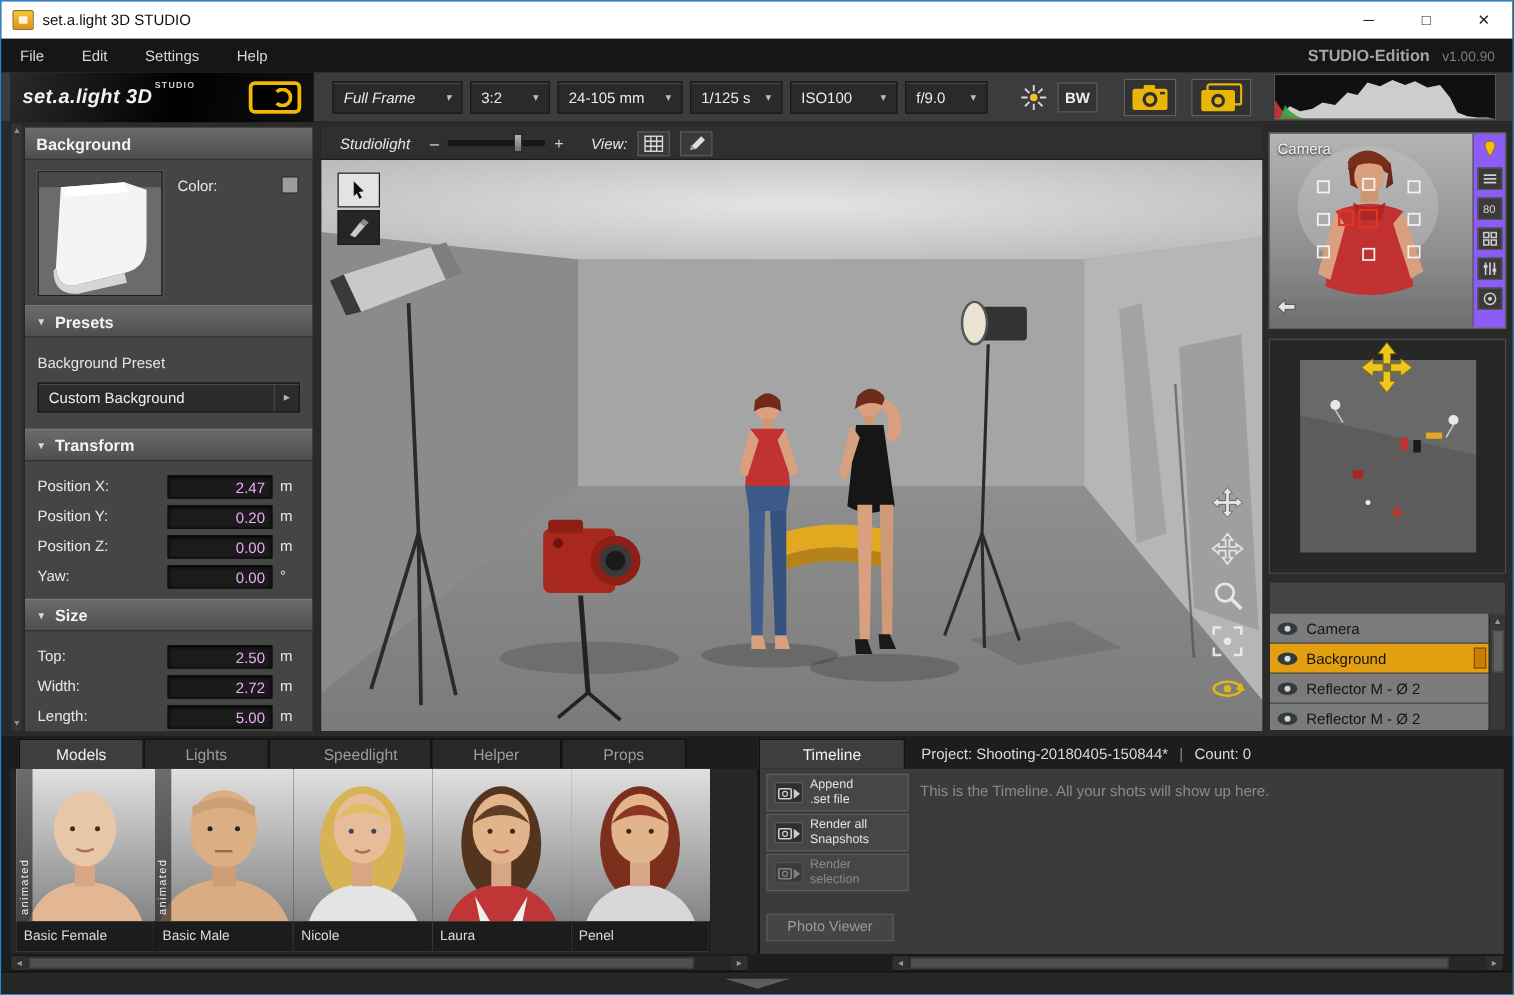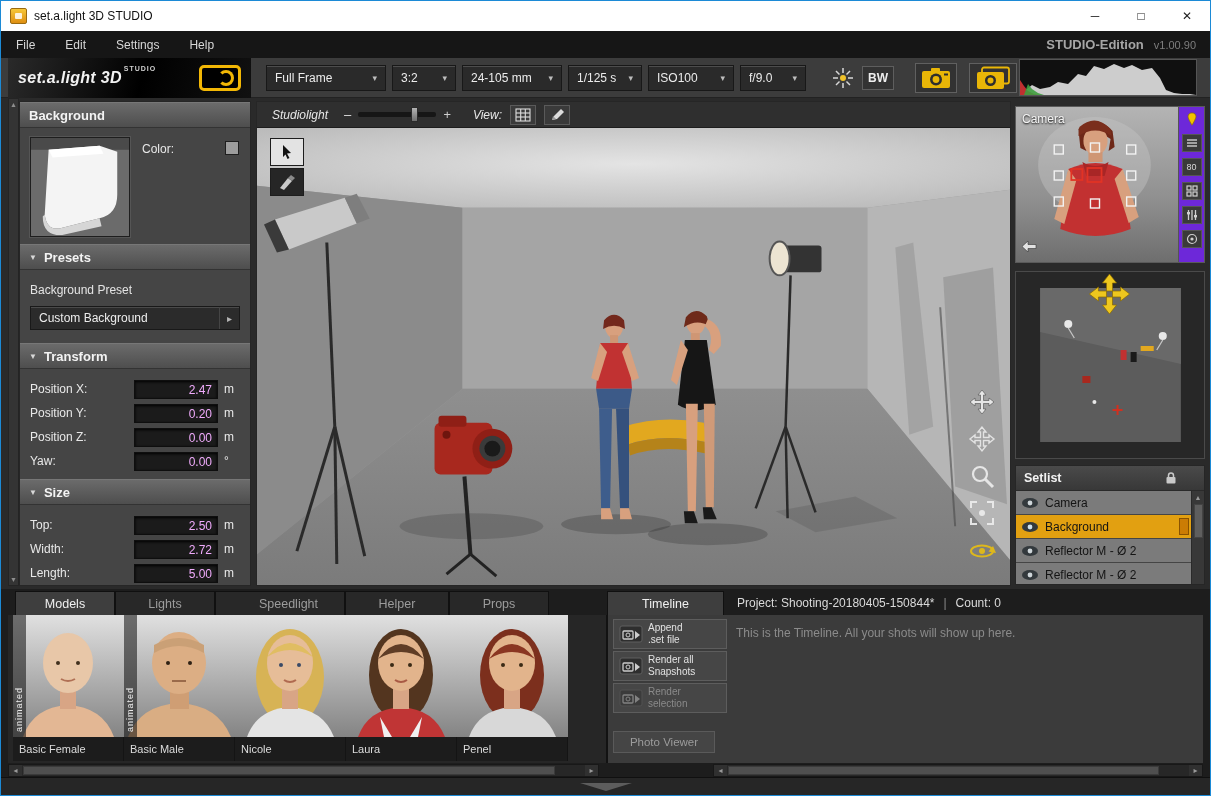--- a/index.html
+++ b/index.html
@@ -24,21 +24,21 @@
 
   
   .toolbar{position:absolute;top:57px;left:0;right:0;height:40px;background:#3c3c3c;display:flex;align-items:center;border-bottom:1px solid #222;}
   .logo-block{width:243px;height:40px;margin-left:7px;background:linear-gradient(105deg,#2a2a2a 0%,#000 55%,#111 100%);display:flex;align-items:center;padding:0 10px;flex:none;}
   .logo-brand{color:#f2f2f2;font-size:16px;font-weight:bold;font-style:italic;letter-spacing:.3px;}
   .logo-sup{color:#cfcfcf;font-size:7px;font-weight:bold;margin-left:2px;align-self:flex-start;margin-top:7px;letter-spacing:1px;}
   .logo-mark{margin-left:auto;width:42px;height:26px;border:3px solid #f2b705;border-radius:5px;position:relative;background:#000;}
   .logo-mark::after{content:"";position:absolute;right:4px;top:2px;bottom:2px;width:10px;border:3px solid #f2b705;border-radius:50%;border-left-color:transparent;}
   .dd{height:26px;background:#2a2a2a;border:1px solid #181818;box-shadow:inset 0 1px 0 #4d4d4d;color:#ececec;font-size:12px;display:flex;align-items:center;padding:0 8px;margin-left:6px;flex:none;}
   .dd .caret{margin-left:auto;font-size:9px;color:#bdbdbd;padding-left:8px;}
-  .dd-frame{width:120px;margin-left:15px;}
+  .dd-frame{width:104px;margin-left:15px;font-style:italic;}
   .dd-ratio{width:64px;}
   .dd-lens{width:100px;}
   .dd-shutter{width:74px;}
   .dd-iso{width:86px;}
   .dd-aperture{width:66px;}
   .flash-btn{margin-left:26px;width:22px;height:22px;display:flex;align-items:center;justify-content:center;flex:none;}
   .bw-btn{margin-left:8px;width:32px;height:24px;background:#333;border:1px solid #5e5e5e;color:#ededed;font-size:12px;font-weight:bold;display:flex;align-items:center;justify-content:center;flex:none;}
   .cam-btn{margin-left:21px;width:42px;height:30px;background:#323232;border:1px solid #606060;display:flex;align-items:center;justify-content:center;flex:none;}
   .cam-btn.second{margin-left:12px;width:48px;}
   .histogram-box{margin-left:auto;margin-right:13px;width:178px;height:37px;background:#101010;border:1px solid #555;flex:none;}
@@ -87,21 +87,21 @@
   .tbtn.dark{background:#262626;}
   .nav-stack{position:absolute;right:14px;top:286px;display:flex;flex-direction:column;gap:9px;align-items:center;}
   .nav-icon{width:28px;height:28px;opacity:.92;}
 
   
   .right-panel{position:absolute;left:1014px;top:8px;width:190px;bottom:3px;}
   .cam-panel{position:relative;height:157px;background:#888;border:1px solid #5a5a5a;overflow:hidden;}
   .cam-photo{position:absolute;left:0;top:0;bottom:0;width:164px;}
   .cam-photo svg{display:block;width:100%;height:100%;}
   .cam-label{position:absolute;left:6px;top:5px;font-size:12px;color:#f4f4f4;text-shadow:0 1px 2px #000;}
-  .cam-strip{position:absolute;right:0;top:0;bottom:0;width:26px;background:#6d28d9;border-left:1px solid #555;display:flex;flex-direction:column;align-items:center;padding-top:3px;gap:6px;}
+  .cam-strip{position:absolute;right:0;top:0;bottom:0;width:26px;background:#8b5cf6;border-left:1px solid #555;display:flex;flex-direction:column;align-items:center;padding-top:3px;gap:6px;}
   .strip-btn{width:20px;height:18px;background:#3a3a3a;border:1px solid #565656;display:flex;align-items:center;justify-content:center;font-size:9px;color:#d8d8d8;}
   .strip-btn.flat{background:none;border:none;}
   .back-arrow{position:absolute;left:5px;bottom:5px;}
   .topview-panel{position:relative;margin-top:8px;height:188px;background:#262626;border:1px solid #4a4a4a;}
   .topview-panel svg{display:block;width:100%;height:100%;}
   .setlist-panel{position:relative;margin-top:6px;background:#454545;border:1px solid #262626;height:120px;overflow:hidden;}
   .setlist-hdr{height:25px;background:linear-gradient(#4a4a4a,#383838);border-bottom:1px solid #2a2a2a;display:flex;align-items:center;padding:0 8px;font-size:12.5px;font-weight:bold;color:#f2f2f2;}
   .setlist-hdr svg{margin-left:auto;margin-right:18px;}
   .sl-rows{position:absolute;left:0;top:25px;right:13px;bottom:0;}
   .slrow{height:23px;margin-bottom:1px;background:#7b7b7b;display:flex;align-items:center;}
@@ -588,27 +588,20 @@
           <g fill="#eec71e" stroke="#8a6a00" stroke-width="0.7">
             <polygon points="93,2 86,11 90,11 90,19 96,19 96,11 100,11"></polygon>
             <polygon points="93,42 86,33 90,33 90,25 96,25 96,33 100,33"></polygon>
             <polygon points="73,22 82,15 82,19 90,19 90,25 82,25 82,29"></polygon>
             <polygon points="113,22 104,15 104,19 96,19 96,25 104,25 104,29"></polygon>
           </g>
         </svg>
       </div>
 
       <div class="setlist-panel">
-        <div class="setlist-hdr">
-          <span>Setlist</span>
-          <svg width="14" height="14" viewBox="0 0 14 14">
-              <rect x="2.5" y="6" width="9" height="6.5" rx="1" fill="#c9c9c9"></rect>
-              <path d="M4.5 6 V4.5 a2.5 2.5 0 0 1 5 0 V6" fill="none" stroke="#c9c9c9" stroke-width="1.5"></path>
-            </svg>
-        </div>
         <div class="sl-rows">
           <div class="slrow">
             <span class="eye">
                 <svg width="18" height="12" viewBox="0 0 18 12">
                   <ellipse cx="9" cy="6" rx="8" ry="5" fill="#33393d"></ellipse>
                   <circle cx="9" cy="6" r="2.4" fill="#cfd6da"></circle>
                 </svg>
               </span>
             <span class="sl-label">Camera</span>
           </div>

